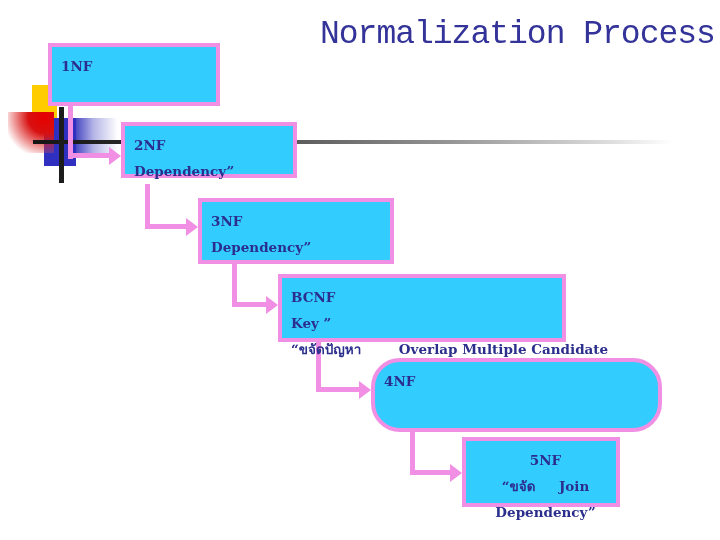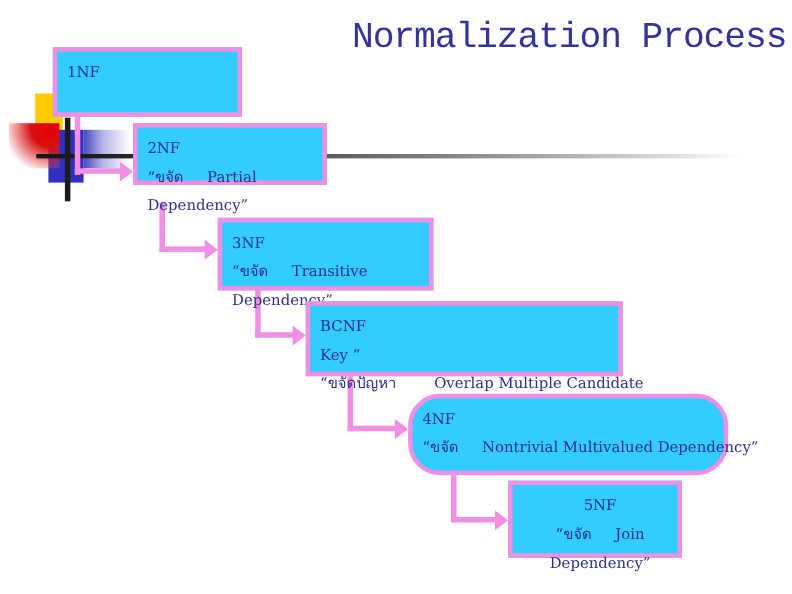--- a/index.html
+++ b/index.html
@@ -24,26 +24,26 @@
     background:linear-gradient(to right,#141414 0%,#262626 14%,#5e5e5e 42%,#979797 66%,#dcdcdc 90%,rgba(255,255,255,0) 100%);}
   .vline{position:absolute;left:59px;top:107px;width:5px;height:76px;background:#1c1c1c;z-index:4;}
   
   .seg{position:absolute;background:#F08FE3;z-index:5;}
   .head{position:absolute;width:0;height:0;z-index:5;
     border-top:9px solid transparent;border-bottom:9px solid transparent;border-left:12px solid #F08FE3;}
   
   .nfbox{
     position:absolute;background:#33CCFF;border:4px solid #F08FE3;box-sizing:border-box;
     z-index:6;overflow:visible;
-    color:#2B2E8C;font-weight:normal;font-size:13.5px;line-height:26px;
+    color:#2B2E8C;font-weight:bold;font-size:13.5px;line-height:26px;
   }
   .bline{white-space:pre;padding-left:9px;}
   .nfbox .bline:first-child{padding-top:6px;}
   .b1{left:48px;top:43px;width:172px;height:63px;}
-  .b2{left:121px;top:112px;width:176px;height:56px;}
+  .b2{left:121px;top:122px;width:176px;height:56px;}
   .b3{left:198px;top:198px;width:196px;height:66px;}
   .b4{left:278px;top:274px;width:288px;height:68px;}
   .b5{left:371px;top:358px;width:291px;height:74px;border-radius:29px;}
   .b6{left:462px;top:437px;width:158px;height:70px;text-align:center;}
 </style>
 </head>
 <body>
 
 <div class="slide">
 
@@ -75,39 +75,36 @@
   <div class="seg" style="left:410px;top:432px;width:5px;height:43px;"></div>
   <div class="seg" style="left:410px;top:470px;width:41px;height:5px;"></div>
   <div class="head" style="left:450px;top:464px;"></div>
 
   <div class="nfbox b1">
     <div class="bline">1NF</div>
   </div>
 
   <div class="nfbox b2">
     <div class="bline">2NF</div>
-    <div class="bline">“ขจัด     Partial</div>
     <div class="bline">Dependency”</div>
   </div>
 
   <div class="nfbox b3">
     <div class="bline">3NF</div>
-    <div class="bline">“ขจัด     Transitive</div>
     <div class="bline">Dependency”</div>
   </div>
 
   <div class="nfbox b4">
     <div class="bline">BCNF</div>
     <div class="bline">Key ”</div>
     <div class="bline">“ขจัดปัญหา        Overlap Multiple Candidate</div>
   </div>
 
   <div class="nfbox b5">
     <div class="bline">4NF</div>
-    <div class="bline">“ขจัด     Nontrivial Multivalued Dependency”</div>
   </div>
 
   <div class="nfbox b6">
     <div class="bline">5NF</div>
     <div class="bline">“ขจัด     Join</div>
     <div class="bline">Dependency”</div>
   </div>
 
 </div>
 

